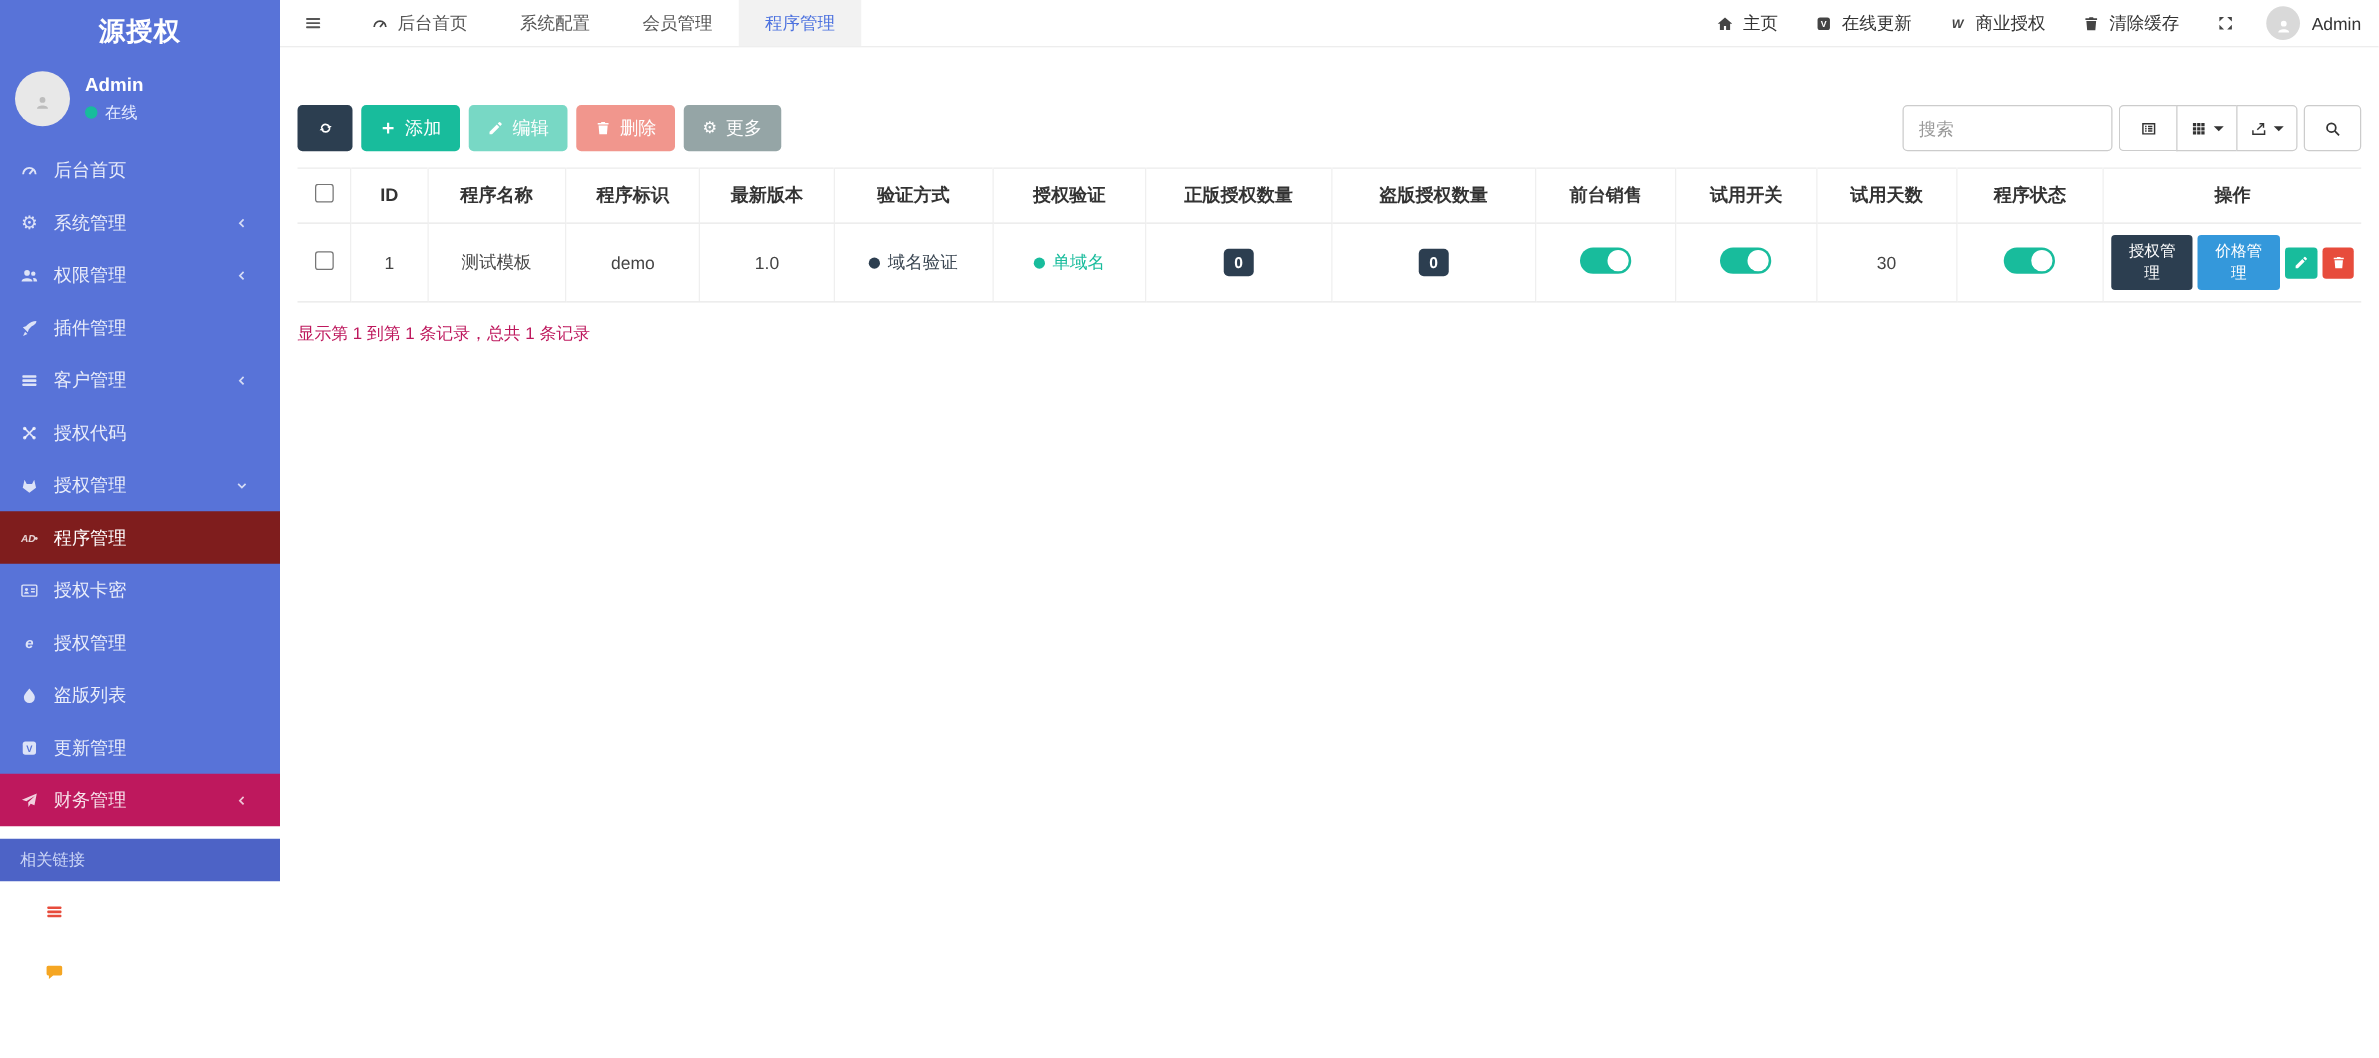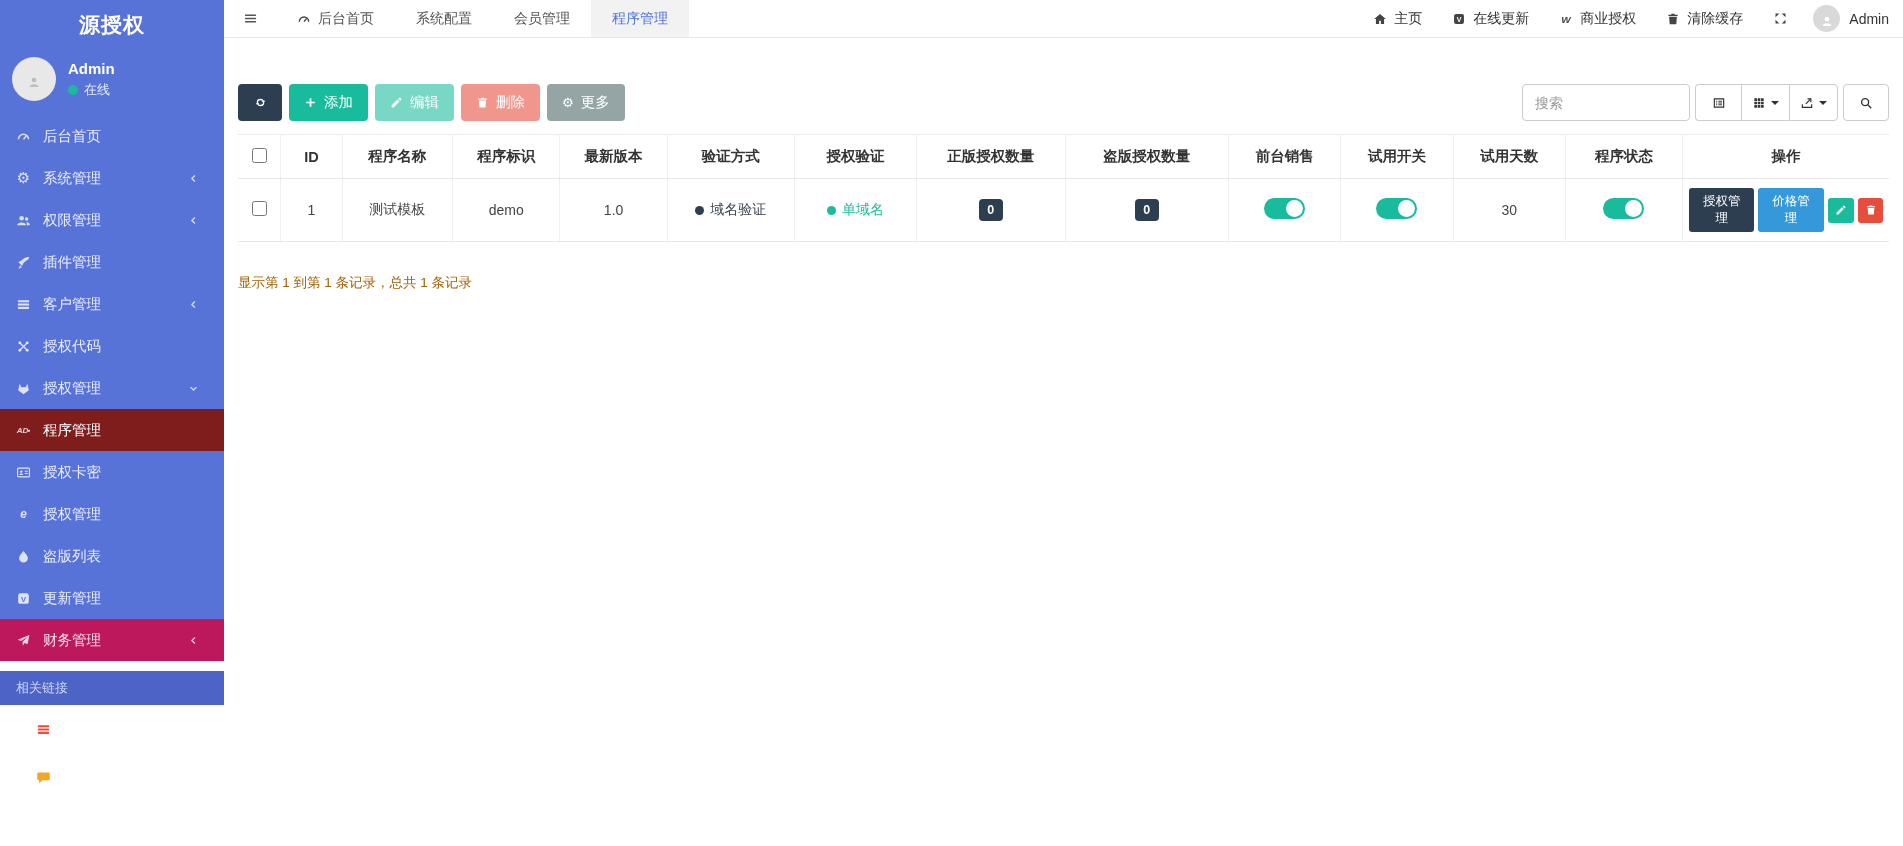--- a/index.html
+++ b/index.html
@@ -96,21 +96,21 @@
   .toggle .knob { position:absolute; top:2px; right:2px; width:17px; height:17px; background:#fff; border-radius:50%; }
 
   .cell-actions { display:flex; align-items:center; justify-content:center; gap:4px; }
   .mini-btn { border:none; border-radius:3px; color:#fff; font-size:12.5px; font-family:inherit; padding:5px 8px; cursor:pointer; display:inline-flex; align-items:center; justify-content:center; }
   .mini-dark { background:#2c3e50; }
   .mini-blue { background:#3498db; }
   .mini-green { background:#18bc9c; width:27px; height:25px; padding:0; }
   .mini-red { background:#e74c3c; width:25px; height:25px; padding:0; }
   .mini-btn .ic { font-size:12px; }
 
-  .page-summary { margin-top:32px; font-size:13.5px; color:#a16207; }
+  .page-summary { margin-top:16px; font-size:13.5px; color:#be185d; }
 
   .ic { display:inline-flex; align-items:center; justify-content:center; }
   .ic svg { width:1em; height:1em; display:block; }
   .uic { font-family:"DejaVu Sans",sans-serif; font-style:normal; line-height:1; }
 </style>
 </head>
 <body>
 
 <div class="app">
 

